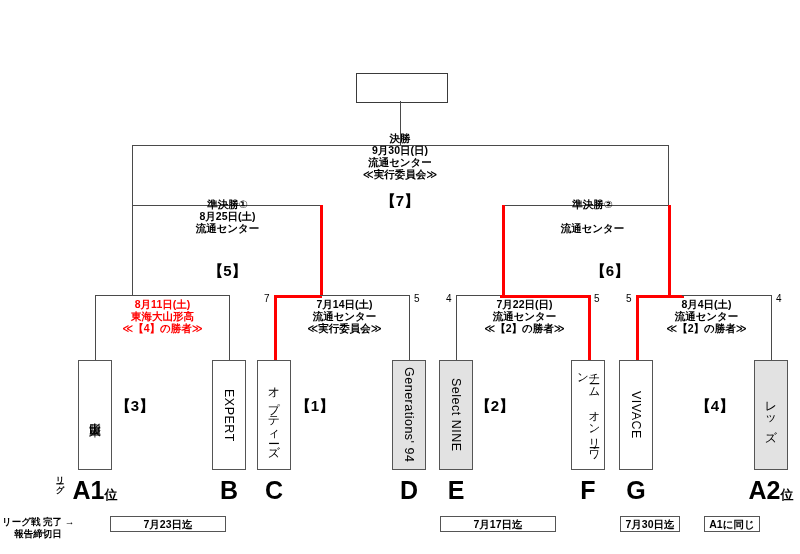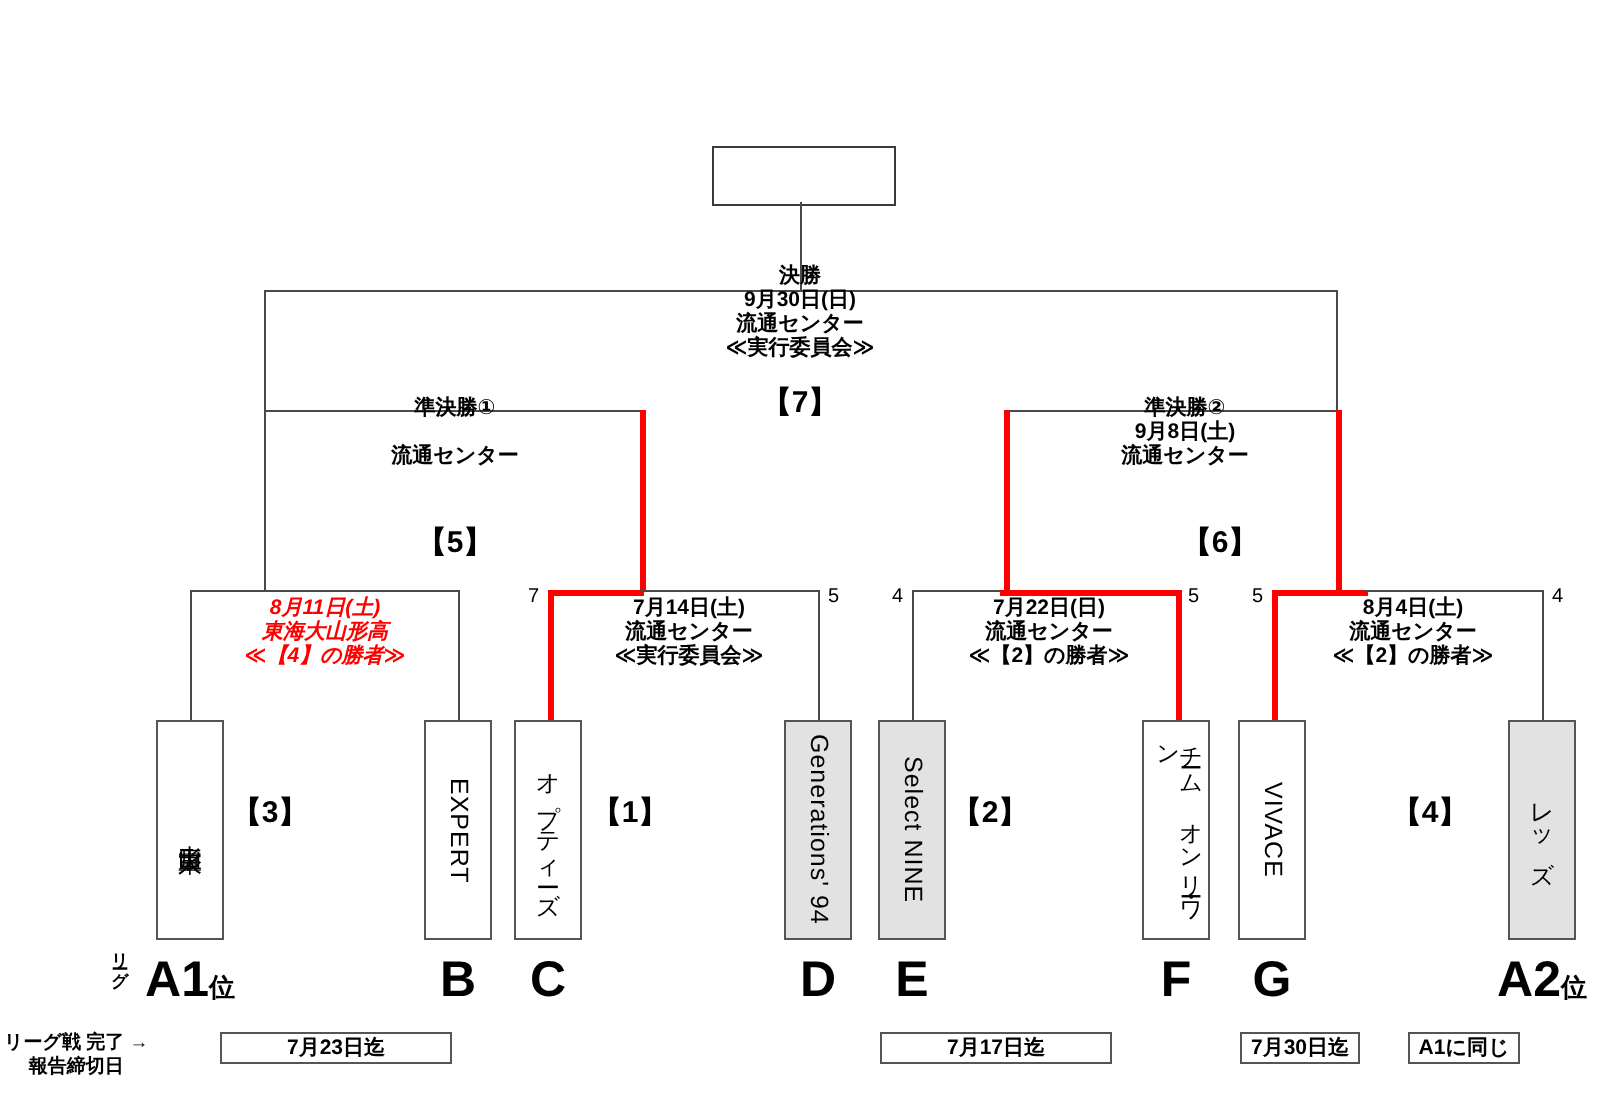--- a/index.html
+++ b/index.html
@@ -48,21 +48,21 @@
   }
 
   
   .match-info {
     text-align: center;
     font-size: 10.5px;
     line-height: 12.6px;
     white-space: nowrap;
     font-weight: bold;
   }
-  .match-info.red { color: #ff0000; font-style: italic; }
+  .match-info.red { color: #ff0000; }
   .match-no {
     text-align: center;
     font-size: 15px;
     font-weight: bold;
     white-space: nowrap;
   }
 
   
   .ln-h { background: #4a4a4a; height: 1.4px; }
   .ln-v { background: #4a4a4a; width: 1.4px; }
@@ -174,29 +174,29 @@
   <div class="abs match-info" style="left:330px; top:144px; width:140px;">9月30日(日)</div>
   <div class="abs match-info" style="left:330px; top:156px; width:140px;">流通センター</div>
   <div class="abs match-info" style="left:330px; top:168px; width:140px;">≪実行委員会≫</div>
   <div class="abs match-no" style="left:330px; top:192px; width:140px;">【7】</div>
 
   <div class="abs ln-h" style="left:132px; top:205px; width:190px;"></div>
   <div class="abs ln-v" style="left:132px; top:205px; height:90px;"></div>
   <div class="abs ln-v red" style="left:320px; top:205px; height:90px;"></div>
 
   <div class="abs match-info" style="left:155px; top:198px; width:145px;">準決勝①</div>
+  <div class="abs match-info" style="left:155px; top:210px; width:145px;">8月25日(土)</div>
   <div class="abs match-info" style="left:155px; top:222px; width:145px;">流通センター</div>
   <div class="abs match-no" style="left:155px; top:262px; width:145px;">【5】</div>
 
   <div class="abs ln-h" style="left:502px; top:205px; width:166px;"></div>
   <div class="abs ln-v red" style="left:502px; top:205px; height:90px;"></div>
   <div class="abs ln-v red" style="left:668px; top:205px; height:90px;"></div>
 
   <div class="abs match-info" style="left:520px; top:198px; width:145px;">準決勝②</div>
-  <div class="abs match-info" style="left:520px; top:210px; width:145px;">9月8日(土)</div>
   <div class="abs match-info" style="left:520px; top:222px; width:145px;">流通センター</div>
   <div class="abs match-no" style="left:575px; top:262px; width:70px;">【6】</div>
 
   <div class="abs ln-h" style="left:95px; top:295px; width:135px;"></div>
   <div class="abs ln-v" style="left:95px; top:295px; height:65px;"></div>
   <div class="abs ln-v" style="left:229px; top:295px; height:65px;"></div>
 
   <div class="abs match-info red" style="left:100px; top:298px; width:125px;">8月11日(土)</div>
   <div class="abs match-info red" style="left:100px; top:310px; width:125px;">東海大山形高</div>
   <div class="abs match-info red" style="left:100px; top:322px; width:125px;">≪【4】の勝者≫</div>

